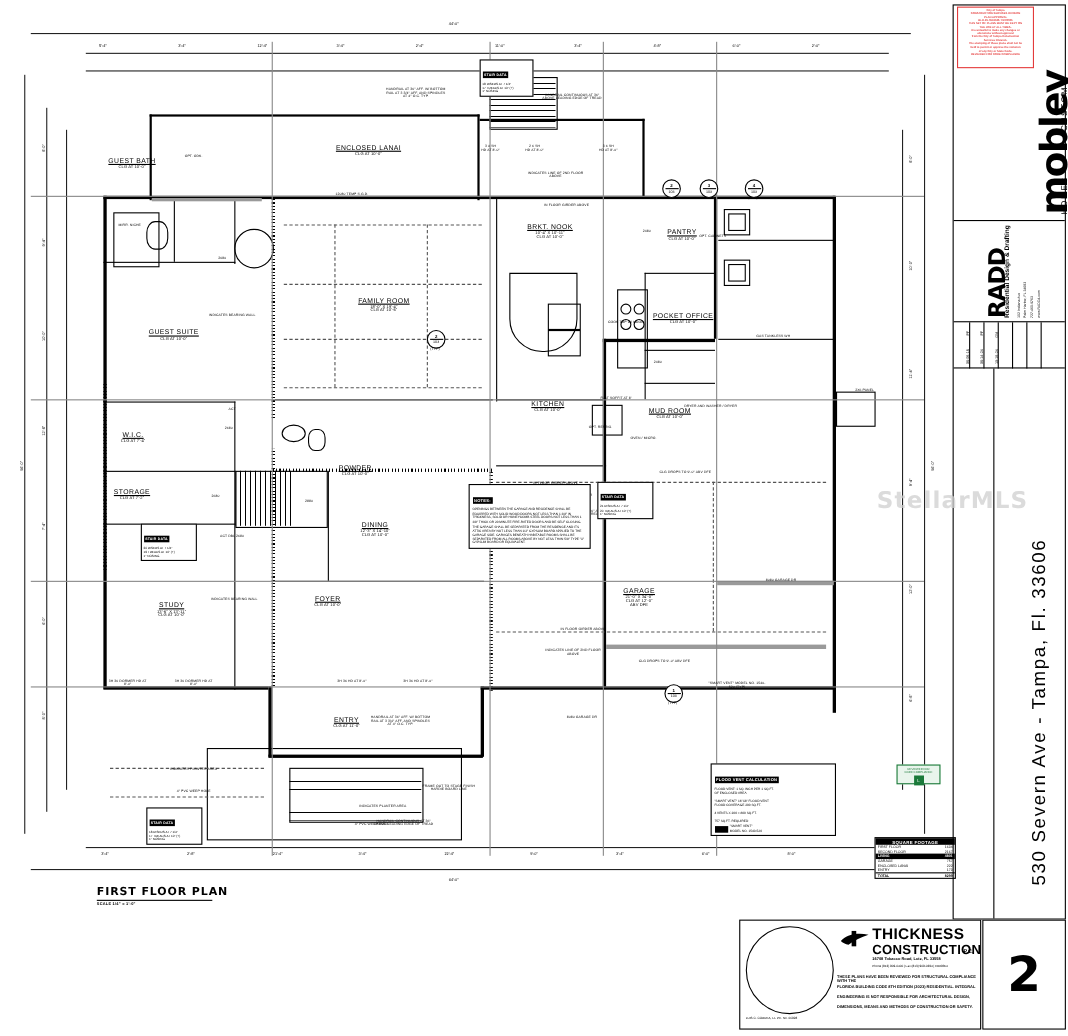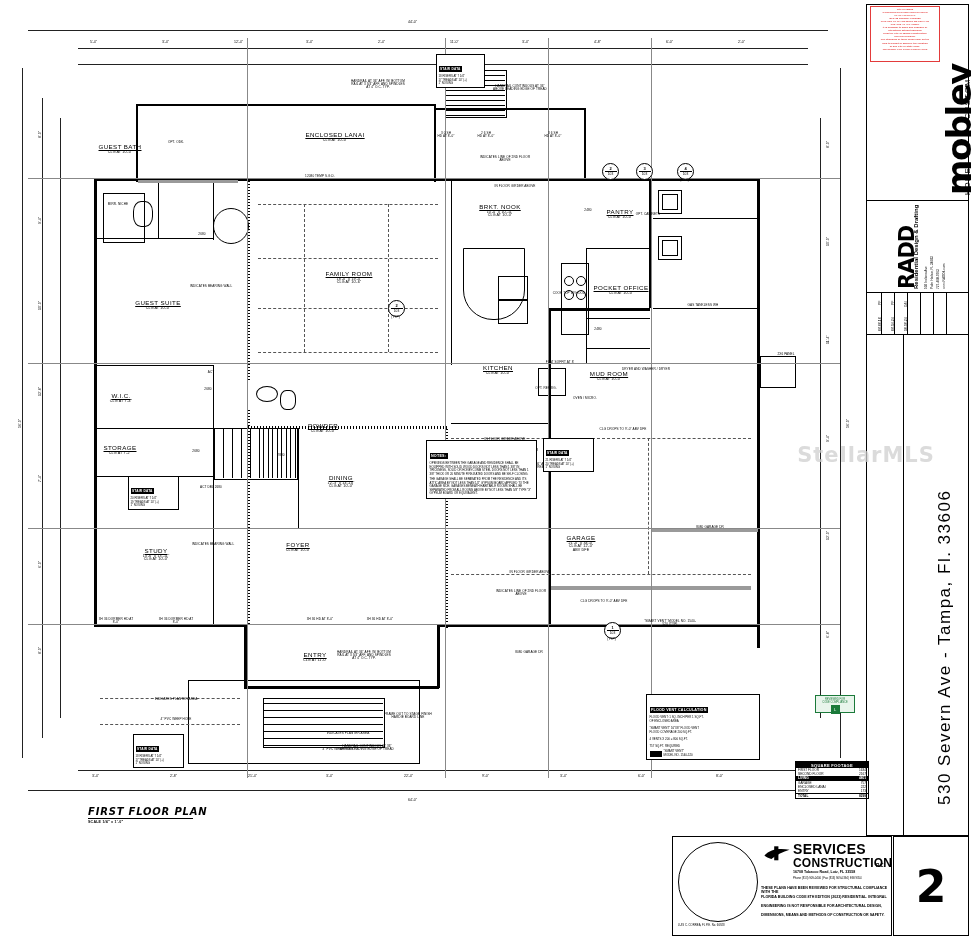--- a/index.html
+++ b/index.html
@@ -77,21 +77,21 @@
        border:1px solid #000;background:#fff;}
   #engseal{position:absolute;left:5px;top:5px;width:78px;height:78px;
            border:1px solid #000;border-radius:50%;}
   #sheetno{position:absolute;left:893px;top:836px;width:74px;height:98px;
            border:1px solid #000;background:#fff;
            display:flex;align-items:center;justify-content:center;
            font-size:44px;font-weight:bold;font-family:"DejaVu Sans",sans-serif;}
 
   #ftitle{position:absolute;left:88px;top:806px;}
   #ftitle .t{font-size:10px;font-weight:bold;letter-spacing:.8px;
-             font-family:"DejaVu Sans",sans-serif;font-style:italic;}
+             font-family:"DejaVu Sans",sans-serif;}
   #ftitle .u{width:105px;height:1.4px;background:#000;margin-top:.5px;}
   #ftitle .s{font-size:3.6px;font-weight:bold;margin-top:.8px;letter-spacing:.2px;}
 
   #greenbadge{position:absolute;left:815px;top:695px;width:40px;height:18px;
      border:0.8px solid #1b7a3a;background:#e9f5ec;font-size:2.6px;color:#1b7a3a;
      text-align:center;line-height:1.2;padding-top:1.5px;box-sizing:border-box;}
   #greenbadge .gb{display:inline-block;width:9px;height:9px;background:#1b7a3a;
       color:#fff;font-size:4px;line-height:9px;margin-top:1px;}
 
   #wmk{position:absolute;left:866px;top:455px;transform:translate(-50%,-50%);
@@ -586,21 +586,21 @@
 
   <div id="eng">
     <div id="engseal"></div>
     <div class="abs" style="left:5px;top:86px;font-size:2.8px;">LUIS C. CORREA, FL P.E. No. 66928</div>
     <div class="abs" style="left:90px;top:6px;width:28px;height:22px;">
       <svg viewBox="0 0 40 30" width="28" height="22">
         <path d="M2 17 C10 8, 24 6, 38 9 C28 12, 20 16, 12 22 C8 21, 4 19, 2 17 Z" fill="#000"></path>
         <rect x="16" y="4" width="6" height="20" fill="#000"></rect>
       </svg>
     </div>
-    <div class="abs bold" style="left:120px;top:4px;font-size:14px;letter-spacing:.3px;font-family:'Liberation Sans',sans-serif;">SERVICES</div>
+    <div class="abs bold" style="left:120px;top:4px;font-size:14px;letter-spacing:.3px;font-family:'Liberation Sans',sans-serif;">THICKNESS</div>
     <div class="abs bold" style="left:120px;top:19px;font-size:12px;letter-spacing:.2px;font-family:'Liberation Sans',sans-serif;">CONSTRUCTION</div>
     <div class="abs bold" style="left:203px;top:25px;font-size:5px;">P.C.</div>
     <div class="abs bold" style="left:120px;top:33px;font-size:3.6px;">16708 Tobacco Road, Lutz, FL 33558</div>
     <div class="abs" style="left:120px;top:39px;font-size:2.8px;">Phone (813) 909-0400 | Fax (813) 909-0394 | EB#9354</div>
     <div class="abs bold" style="left:88px;top:49px;font-size:3.6px;">THESE PLANS HAVE BEEN REVIEWED FOR STRUCTURAL COMPLIANCE WITH THE</div>
     <div class="abs bold" style="left:88px;top:58px;font-size:3.6px;">FLORIDA BUILDING CODE 8TH EDITION (2023) RESIDENTIAL. INTEGRAL</div>
     <div class="abs bold" style="left:88px;top:67px;font-size:3.6px;">ENGINEERING IS NOT RESPONSIBLE FOR ARCHITECTURAL DESIGN,</div>
     <div class="abs bold" style="left:88px;top:76px;font-size:3.6px;">DIMENSIONS, MEANS AND METHODS OF CONSTRUCTION OR SAFETY.</div>
   </div>
 

